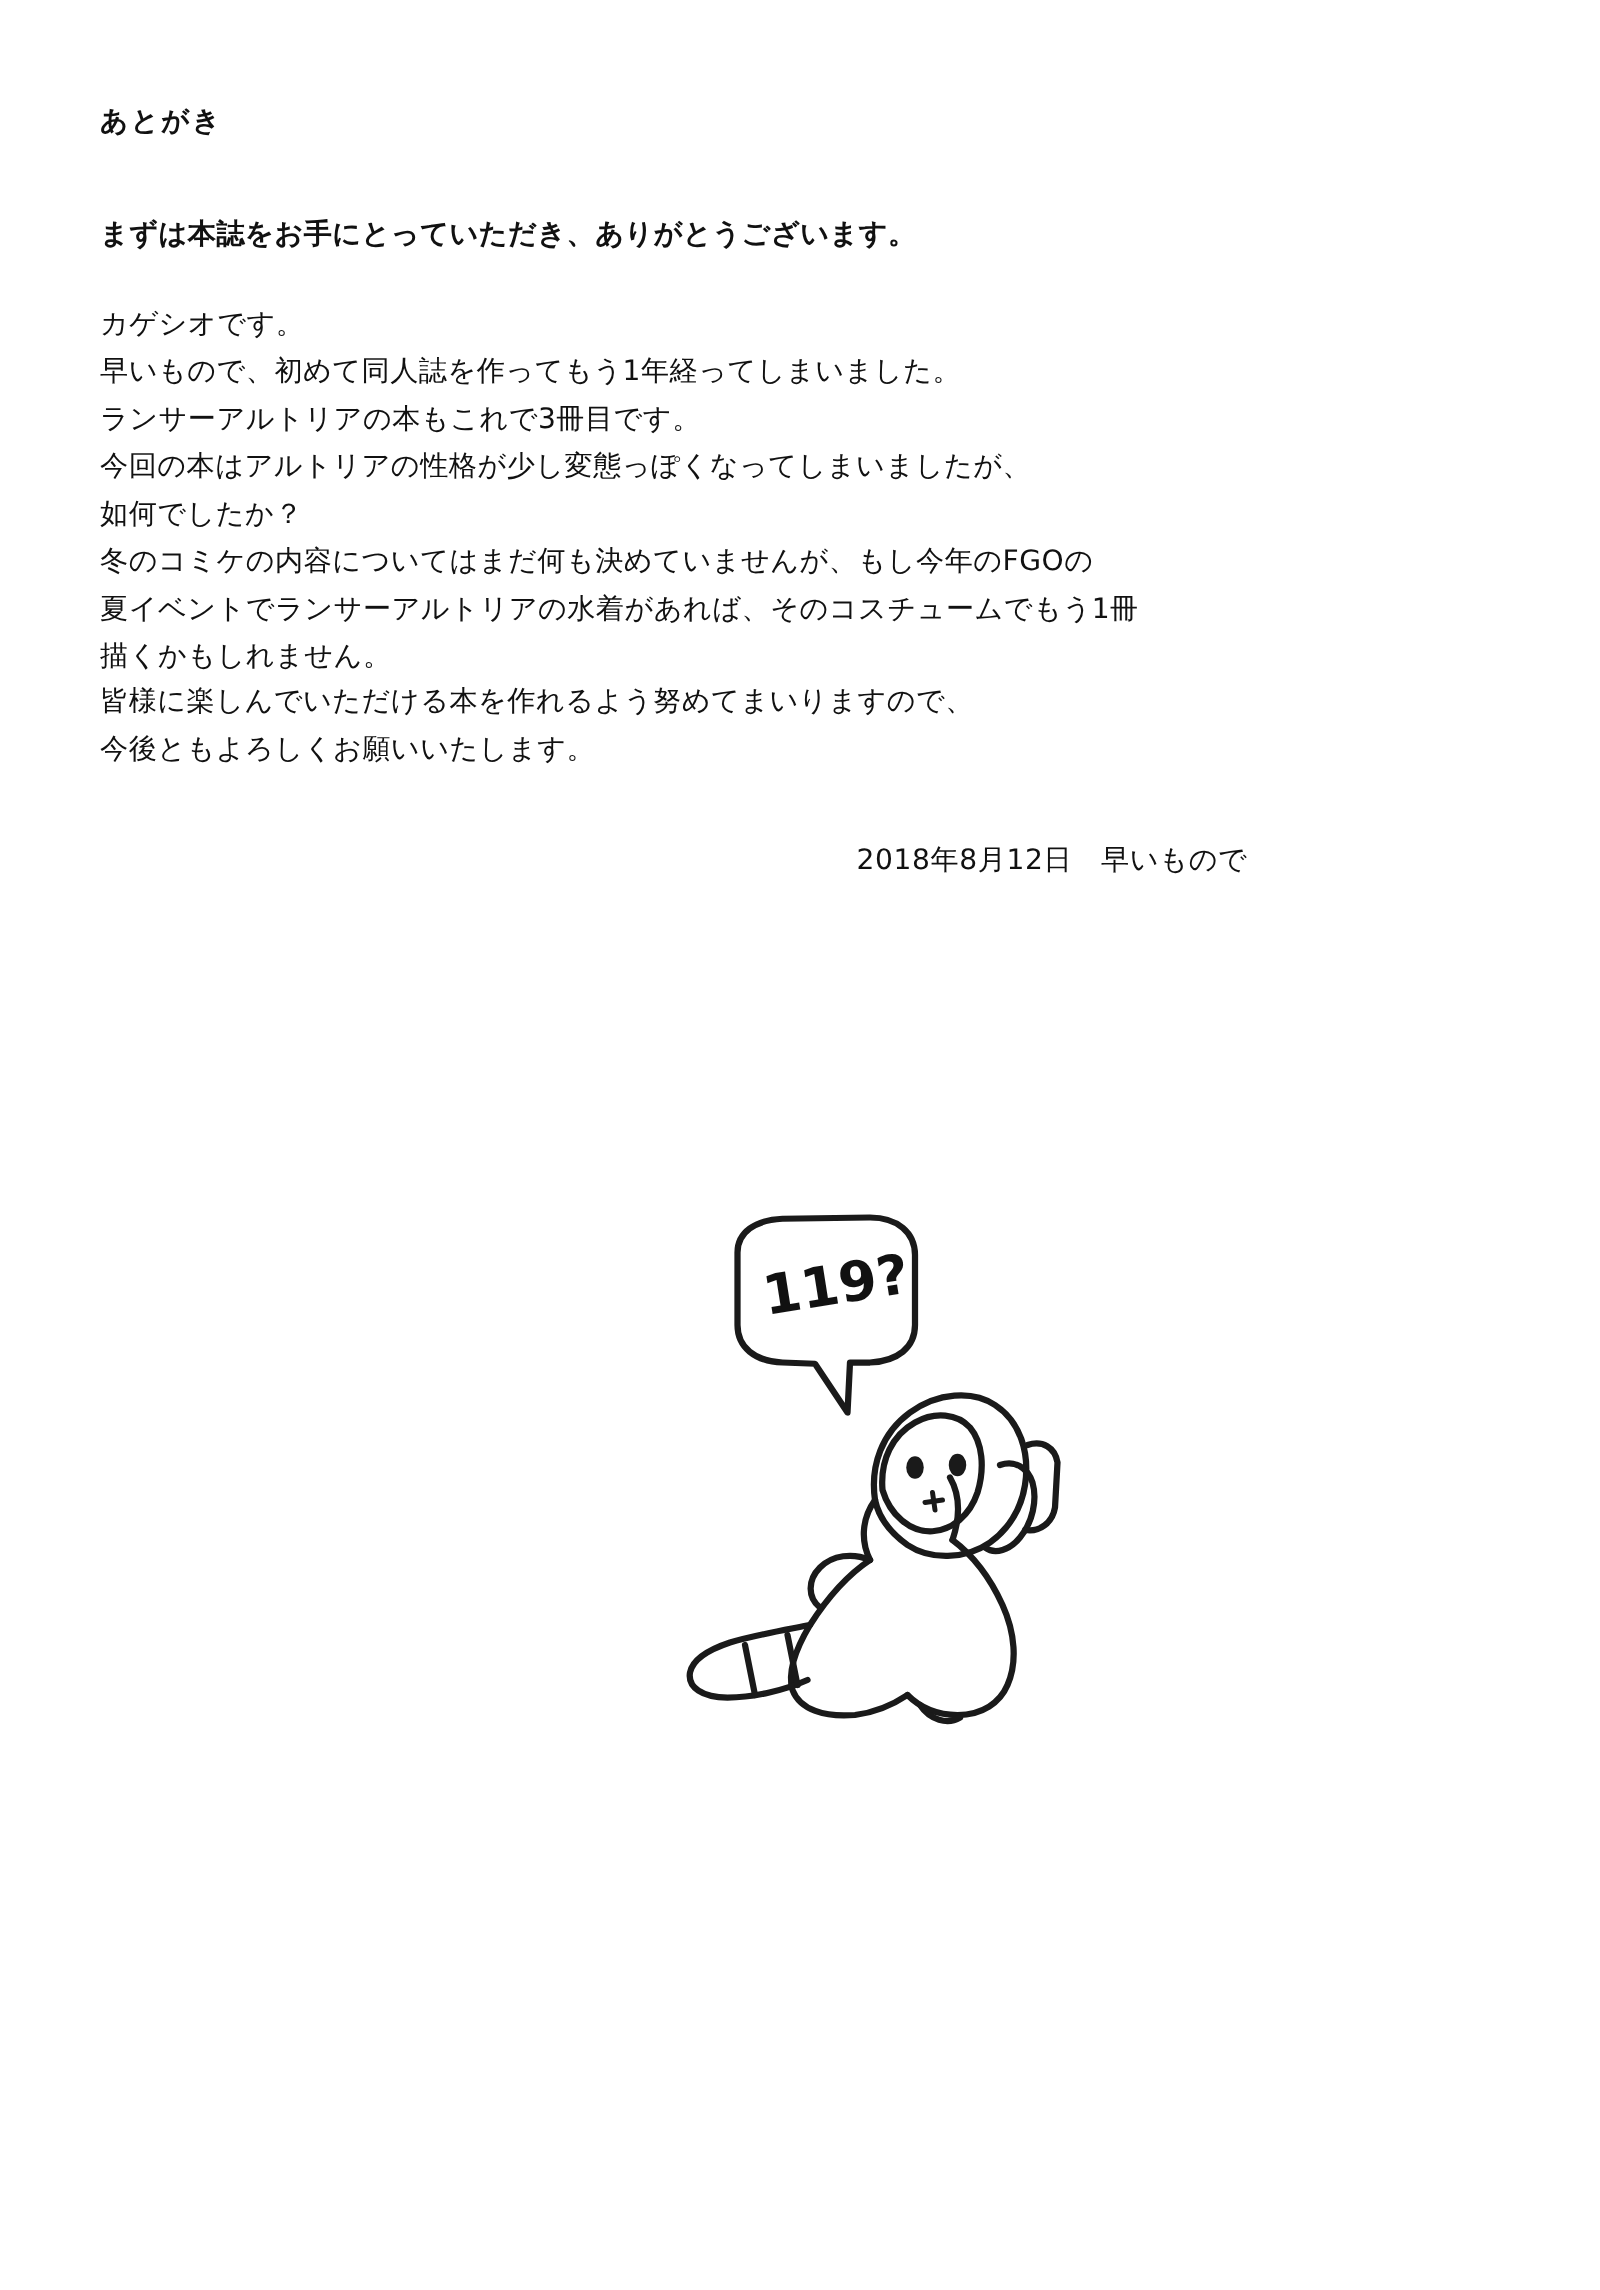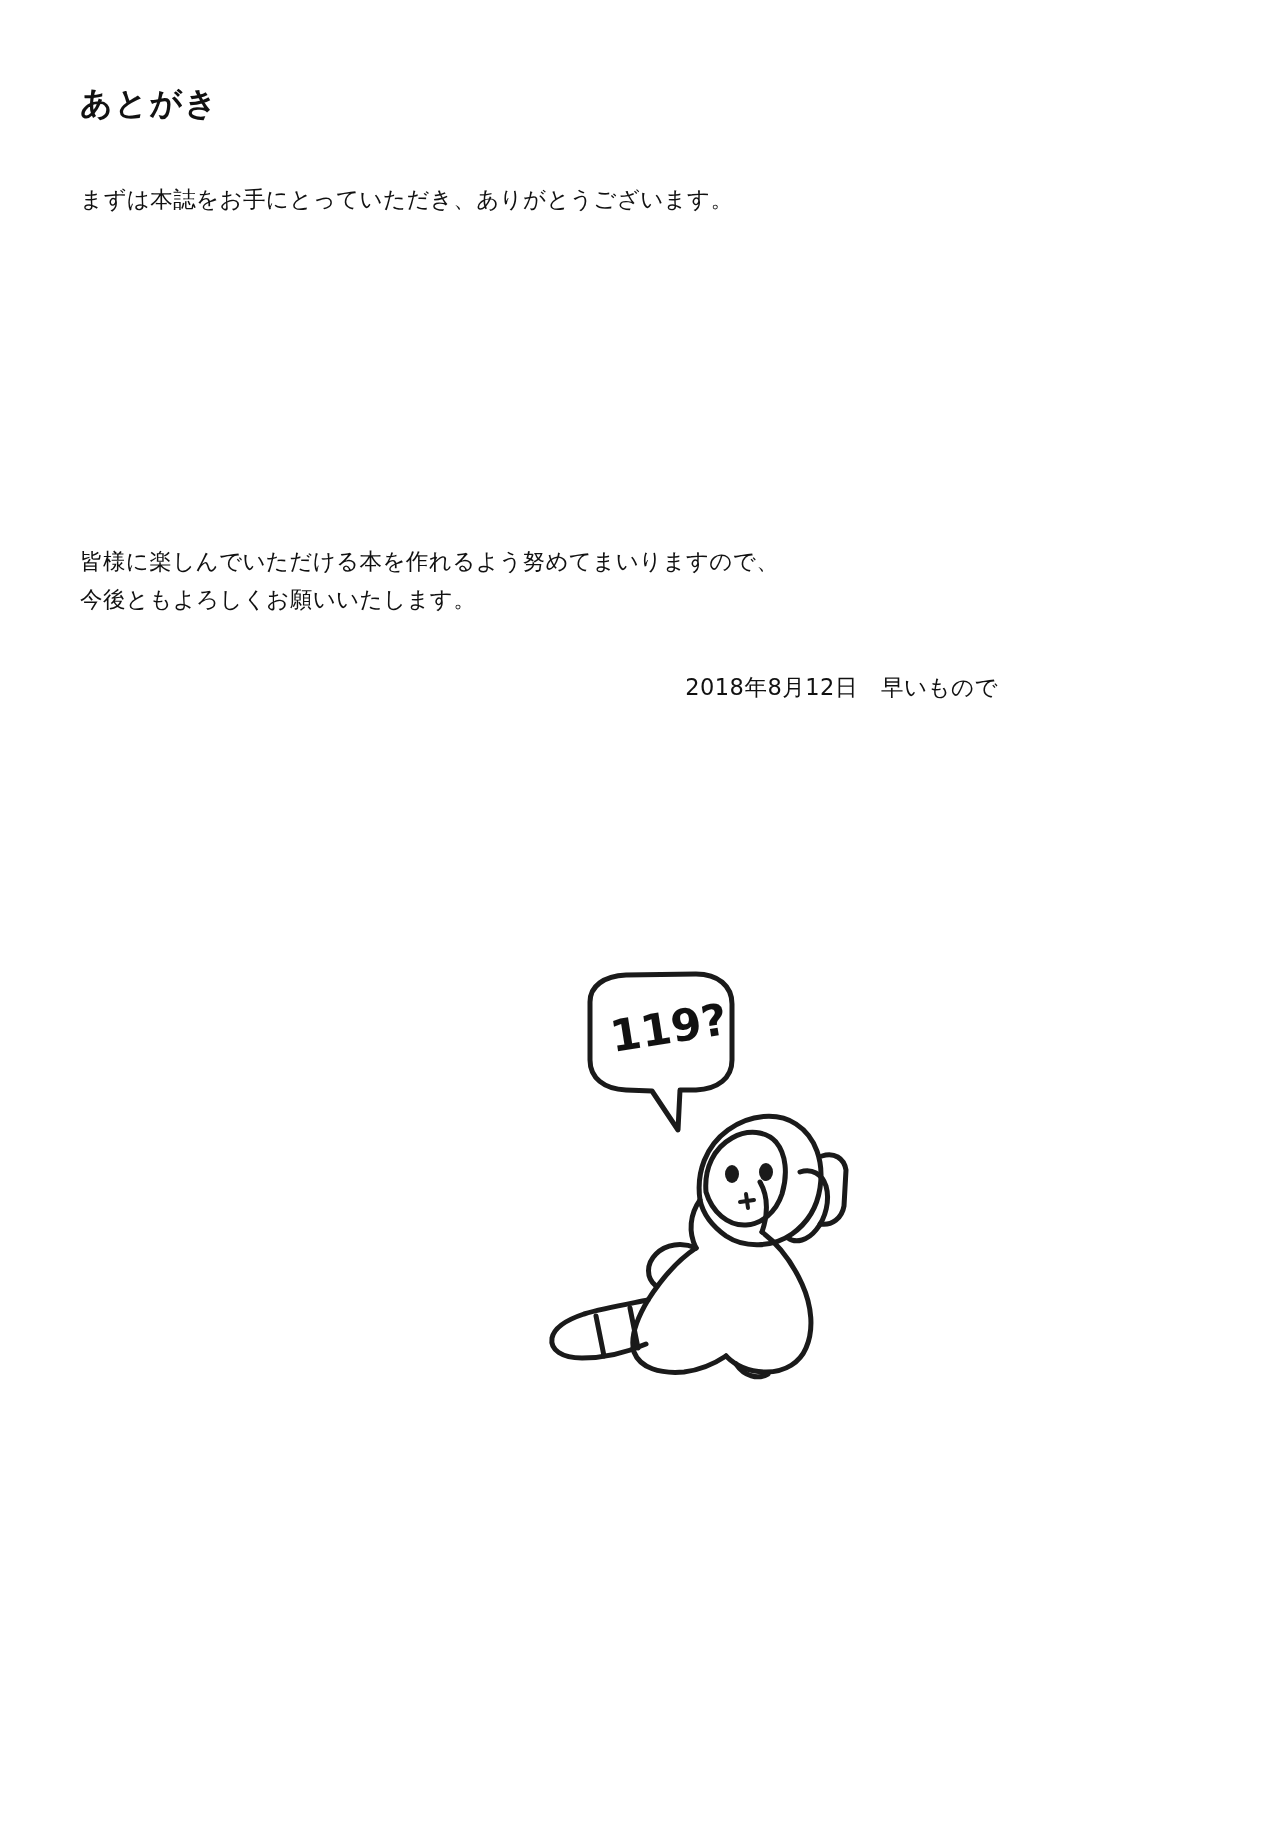--- a/index.html
+++ b/index.html
@@ -18,37 +18,37 @@
 
   .page {
     position: absolute;
     inset: 0;
   }
 
   .afterword-title {
     position: absolute;
     left: 80px;
     top: 82px;
-    font-size: 32px;
+    font-size: 22px;
     font-weight: 700;
     letter-spacing: 2px;
     color: #111;
   }
 
   .body-block {
     position: absolute;
     left: 80px;
     font-size: 22.5px;
     line-height: 38px;
     letter-spacing: 0.4px;
     color: #111;
     white-space: pre-wrap;
   }
 
-  .para-1 { top: 180px; }
+  .para-1 { top: 168px; font-weight: bold; }
   .para-2 { top: 240px; }
   .para-3 { top: 542px; }
 
   .signature {
     position: absolute;
     right: 282px;
     top: 672px;
     font-size: 22.5px;
     letter-spacing: 0.5px;
     color: #111;
@@ -77,20 +77,28 @@
 </style>
 </head>
 <body>
 
 <div class="page">
 
   <div class="afterword-title">あとがき</div>
 
   <div class="body-block para-1">まずは本誌をお手にとっていただき、ありがとうございます。</div>
 
+  <div class="body-block para-2">カゲシオです。
+早いもので、初めて同人誌を作ってもう1年経ってしまいました。
+ランサーアルトリアの本もこれで3冊目です。
+今回の本はアルトリアの性格が少し変態っぽくなってしまいましたが、
+如何でしたか？
+冬のコミケの内容についてはまだ何も決めていませんが、もし今年のFGOの
+夏イベントでランサーアルトリアの水着があれば、そのコスチュームでもう1冊
+描くかもしれません。</div>
 
   <div class="body-block para-3">皆様に楽しんでいただける本を作れるよう努めてまいりますので、
 今後ともよろしくお願いいたします。</div>
 
   <div class="signature">2018年8月12日　早いもので</div>
 
   <div class="doodle">
     <svg viewBox="0 0 430 460" xmlns="http://www.w3.org/2000/svg" fill="none" stroke="#1a1a1a" stroke-width="5" stroke-linecap="round" stroke-linejoin="round">
 
       <g>

